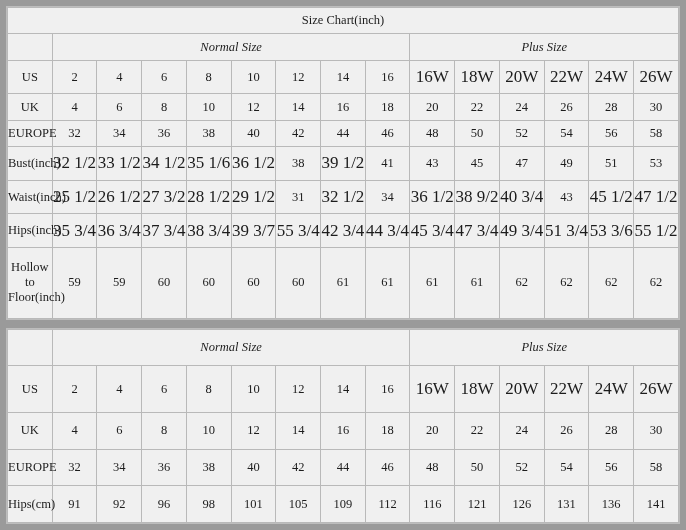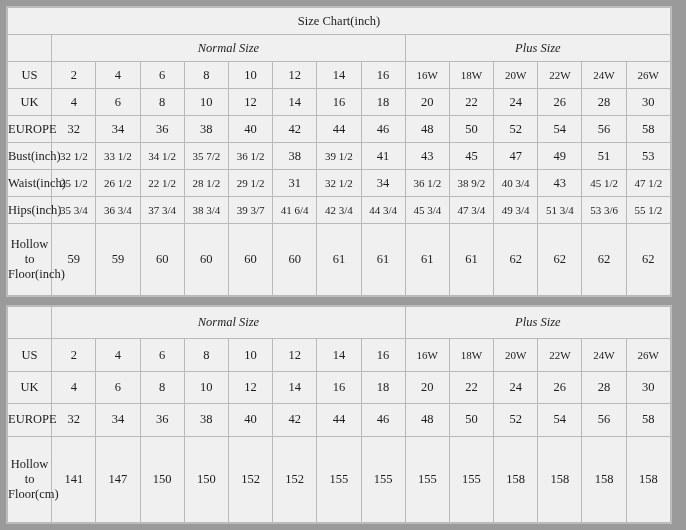--- a/index.html
+++ b/index.html
@@ -10,21 +10,21 @@
     width: 686px;
     height: 530px;
     background: #9a9a9a;
     font-family: "Liberation Serif", serif;
     overflow: hidden;
   }
   .page {
     width: 686px;
     height: 530px;
     box-sizing: border-box;
-    padding: 6px 14px 6px 6px;
+    padding: 6px 6px 6px 6px;
     display: flex;
     flex-direction: column;
     gap: 8px;
     background: #9a9a9a;
   }
   .chart-card {
     background: #f0f0f0;
     border: 1px solid #bdbdbd;
     box-sizing: border-box;
     flex: 1 1 auto;
@@ -67,21 +67,21 @@
     background: #eaeaea;
     padding: 0 4px;
   }
   td.row-label.wide-label {
     font-size: 12.5px;
   }
   td.val {
     background: #f0f0f0;
   }
   td.val.small {
-    font-size: 11px;
+    font-size: 17px;
   }
 </style>
 </head>
 <body>
 
 <div class="page">
 
   <div class="chart-card">
     <table class="size-table">
       <tbody>
@@ -146,59 +146,59 @@
         <td class="val">54</td>
         <td class="val">56</td>
         <td class="val">58</td>
       </tr>
 
       <tr>
         <td class="row-label">Bust(inch)</td>
         <td class="val small">32 1/2</td>
         <td class="val small">33 1/2</td>
         <td class="val small">34 1/2</td>
-        <td class="val small">35 7/2</td>
+        <td class="val small">35 1/6</td>
         <td class="val small">36 1/2</td>
         <td class="val">38</td>
         <td class="val small">39 1/2</td>
         <td class="val">41</td>
         <td class="val">43</td>
         <td class="val">45</td>
         <td class="val">47</td>
         <td class="val">49</td>
         <td class="val">51</td>
         <td class="val">53</td>
       </tr>
 
       <tr>
         <td class="row-label">Waist(inch)</td>
         <td class="val small">25 1/2</td>
         <td class="val small">26 1/2</td>
-        <td class="val small">22 1/2</td>
+        <td class="val small">27 3/2</td>
         <td class="val small">28 1/2</td>
         <td class="val small">29 1/2</td>
         <td class="val">31</td>
         <td class="val small">32 1/2</td>
         <td class="val">34</td>
         <td class="val small">36 1/2</td>
         <td class="val small">38 9/2</td>
         <td class="val small">40 3/4</td>
         <td class="val">43</td>
         <td class="val small">45 1/2</td>
         <td class="val small">47 1/2</td>
       </tr>
 
       <tr>
         <td class="row-label">Hips(inch)</td>
         <td class="val small">35 3/4</td>
         <td class="val small">36 3/4</td>
         <td class="val small">37 3/4</td>
         <td class="val small">38 3/4</td>
         <td class="val small">39 3/7</td>
-        <td class="val small">41 6/4</td>
+        <td class="val small">55 3/4</td>
         <td class="val small">42 3/4</td>
         <td class="val small">44 3/4</td>
         <td class="val small">45 3/4</td>
         <td class="val small">47 3/4</td>
         <td class="val small">49 3/4</td>
         <td class="val small">51 3/4</td>
         <td class="val small">53 3/6</td>
         <td class="val small">55 1/2</td>
       </tr>
 
@@ -281,35 +281,35 @@
         <td class="val">48</td>
         <td class="val">50</td>
         <td class="val">52</td>
         <td class="val">54</td>
         <td class="val">56</td>
         <td class="val">58</td>
       </tr>
 
 
 
-
-      <tr>
-        <td class="row-label wide-label">Hollow to Floor(cm)</td>
+      <tr>
+        <td class="row-label">Hips(cm)</td>
+        <td class="val">91</td>
+        <td class="val">92</td>
+        <td class="val">96</td>
+        <td class="val">98</td>
+        <td class="val">101</td>
+        <td class="val">105</td>
+        <td class="val">109</td>
+        <td class="val">112</td>
+        <td class="val">116</td>
+        <td class="val">121</td>
+        <td class="val">126</td>
+        <td class="val">131</td>
+        <td class="val">136</td>
         <td class="val">141</td>
-        <td class="val">147</td>
-        <td class="val">150</td>
-        <td class="val">150</td>
-        <td class="val">152</td>
-        <td class="val">152</td>
-        <td class="val">155</td>
-        <td class="val">155</td>
-        <td class="val">155</td>
-        <td class="val">155</td>
-        <td class="val">158</td>
-        <td class="val">158</td>
-        <td class="val">158</td>
-        <td class="val">158</td>
-      </tr>
+      </tr>
+
     </tbody>
       </table>
   </div>
 
 </div>
 
 </body></html>

